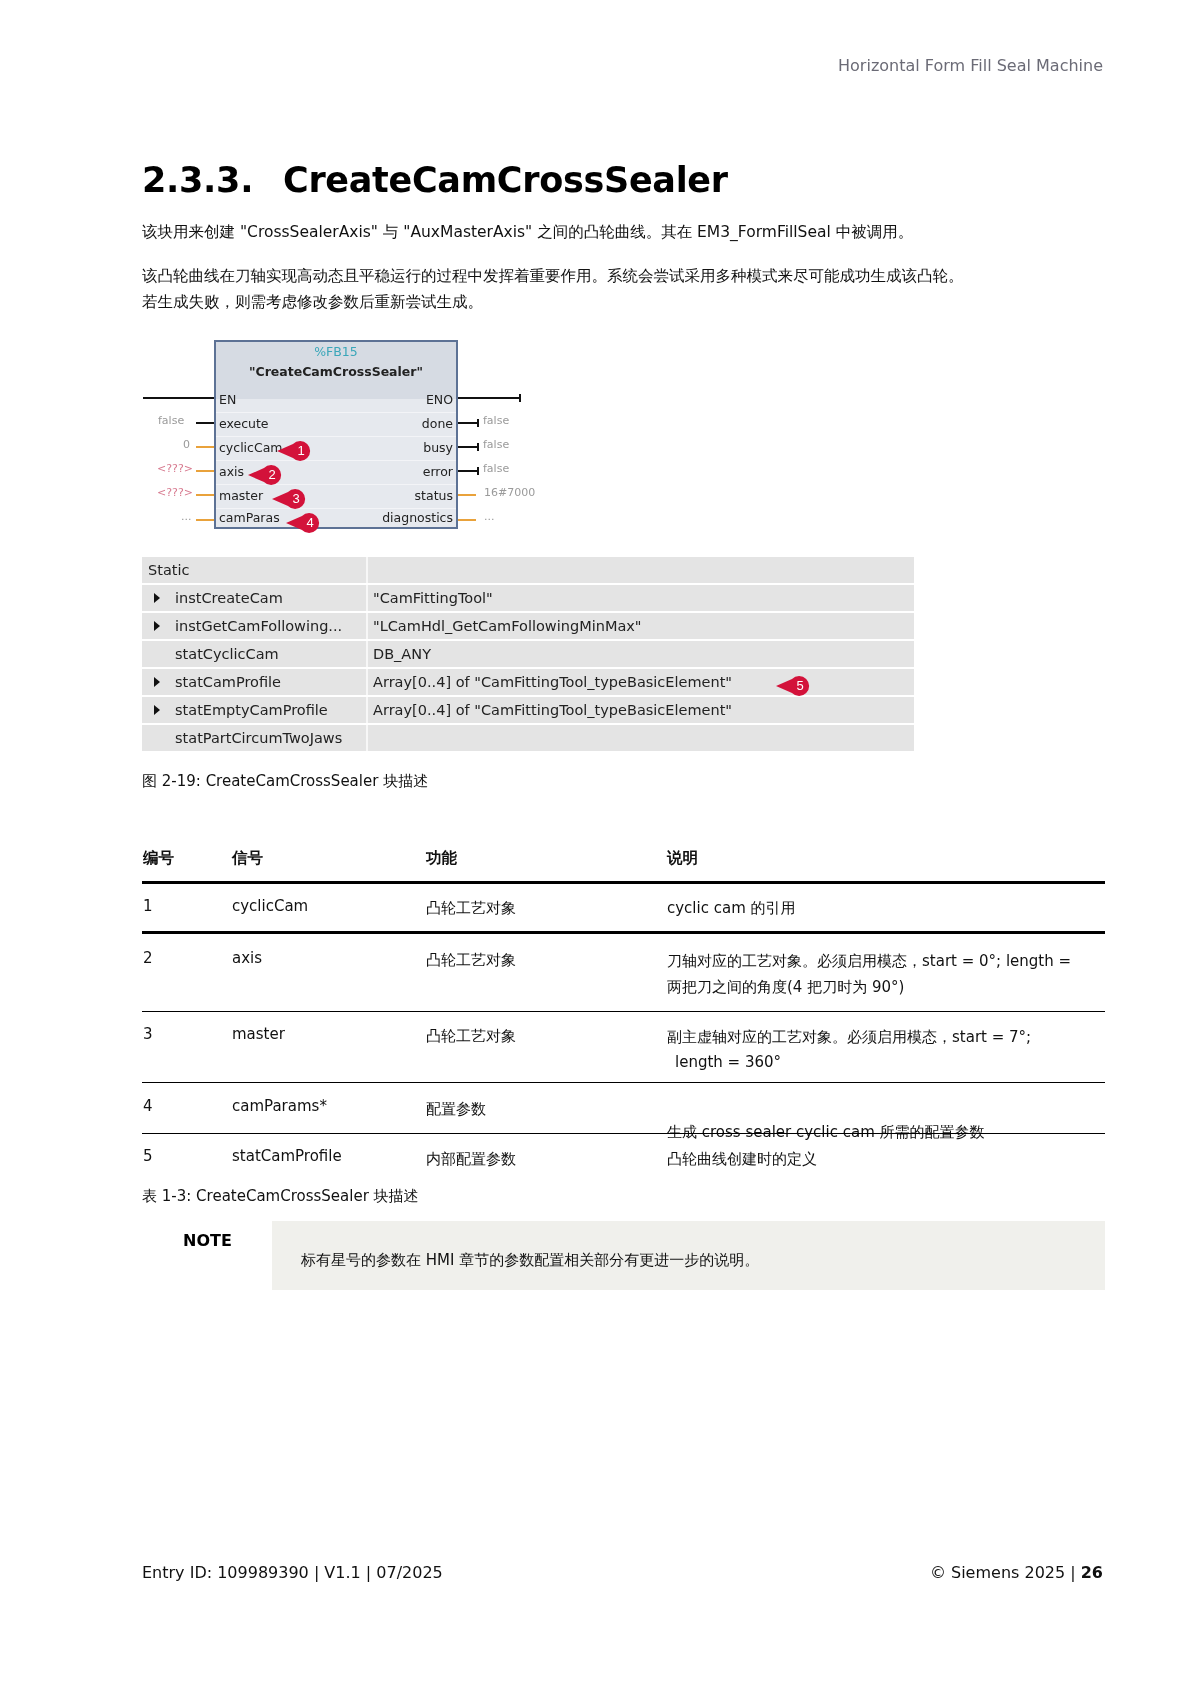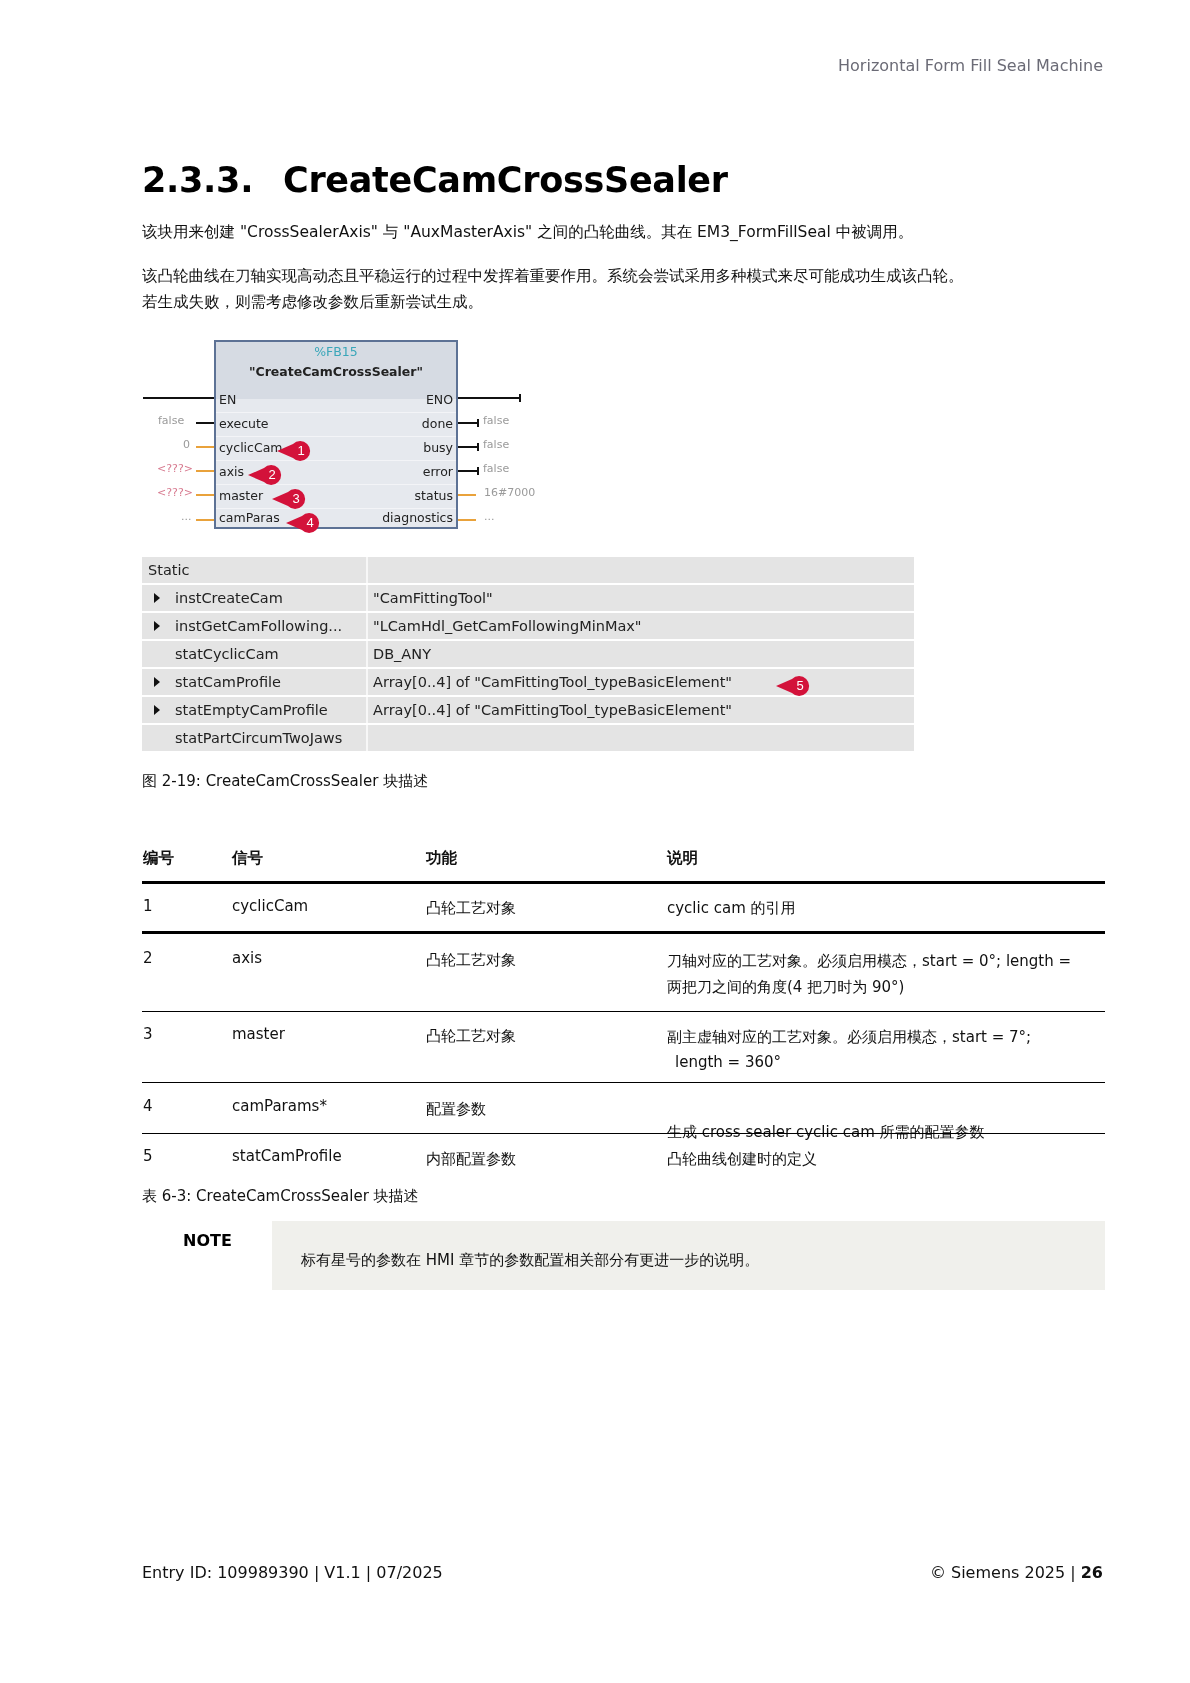--- a/index.html
+++ b/index.html
@@ -256,20 +256,20 @@
   <div class="dline" style="top:1133px; height:1px;"></div>
 
   <div>
     <div class="dcell" style="left:143px; top:1143px;">5</div>
     <div class="dcell" style="left:232px; top:1143px;">statCamProfile</div>
     <div class="dcell" style="left:426px; top:1146px;">内部配置参数</div>
     <div class="dcell" style="left:667px; top:1146px;">凸轮曲线创建时的定义</div>
   </div>
 </div>
 
-<div class="abs caption" style="left:142px; top:1187px;">表 6-3: CreateCamCrossSealer 块描述</div>
+<div class="abs caption" style="left:142px; top:1187px;">表 1-3: CreateCamCrossSealer 块描述</div>
 
 <div class="abs note-box"></div>
 <div class="abs note-label">NOTE</div>
 <div class="abs note-text">标有星号的参数在 HMI 章节的参数配置相关部分有更进一步的说明。</div>
 
 <div class="abs footer-l">Entry ID: 109989390 | V1.1 | 07/2025</div>
 <div class="abs footer-r"><span>© Siemens 2025 | </span><b>26</b></div>
 
 </body></html>

